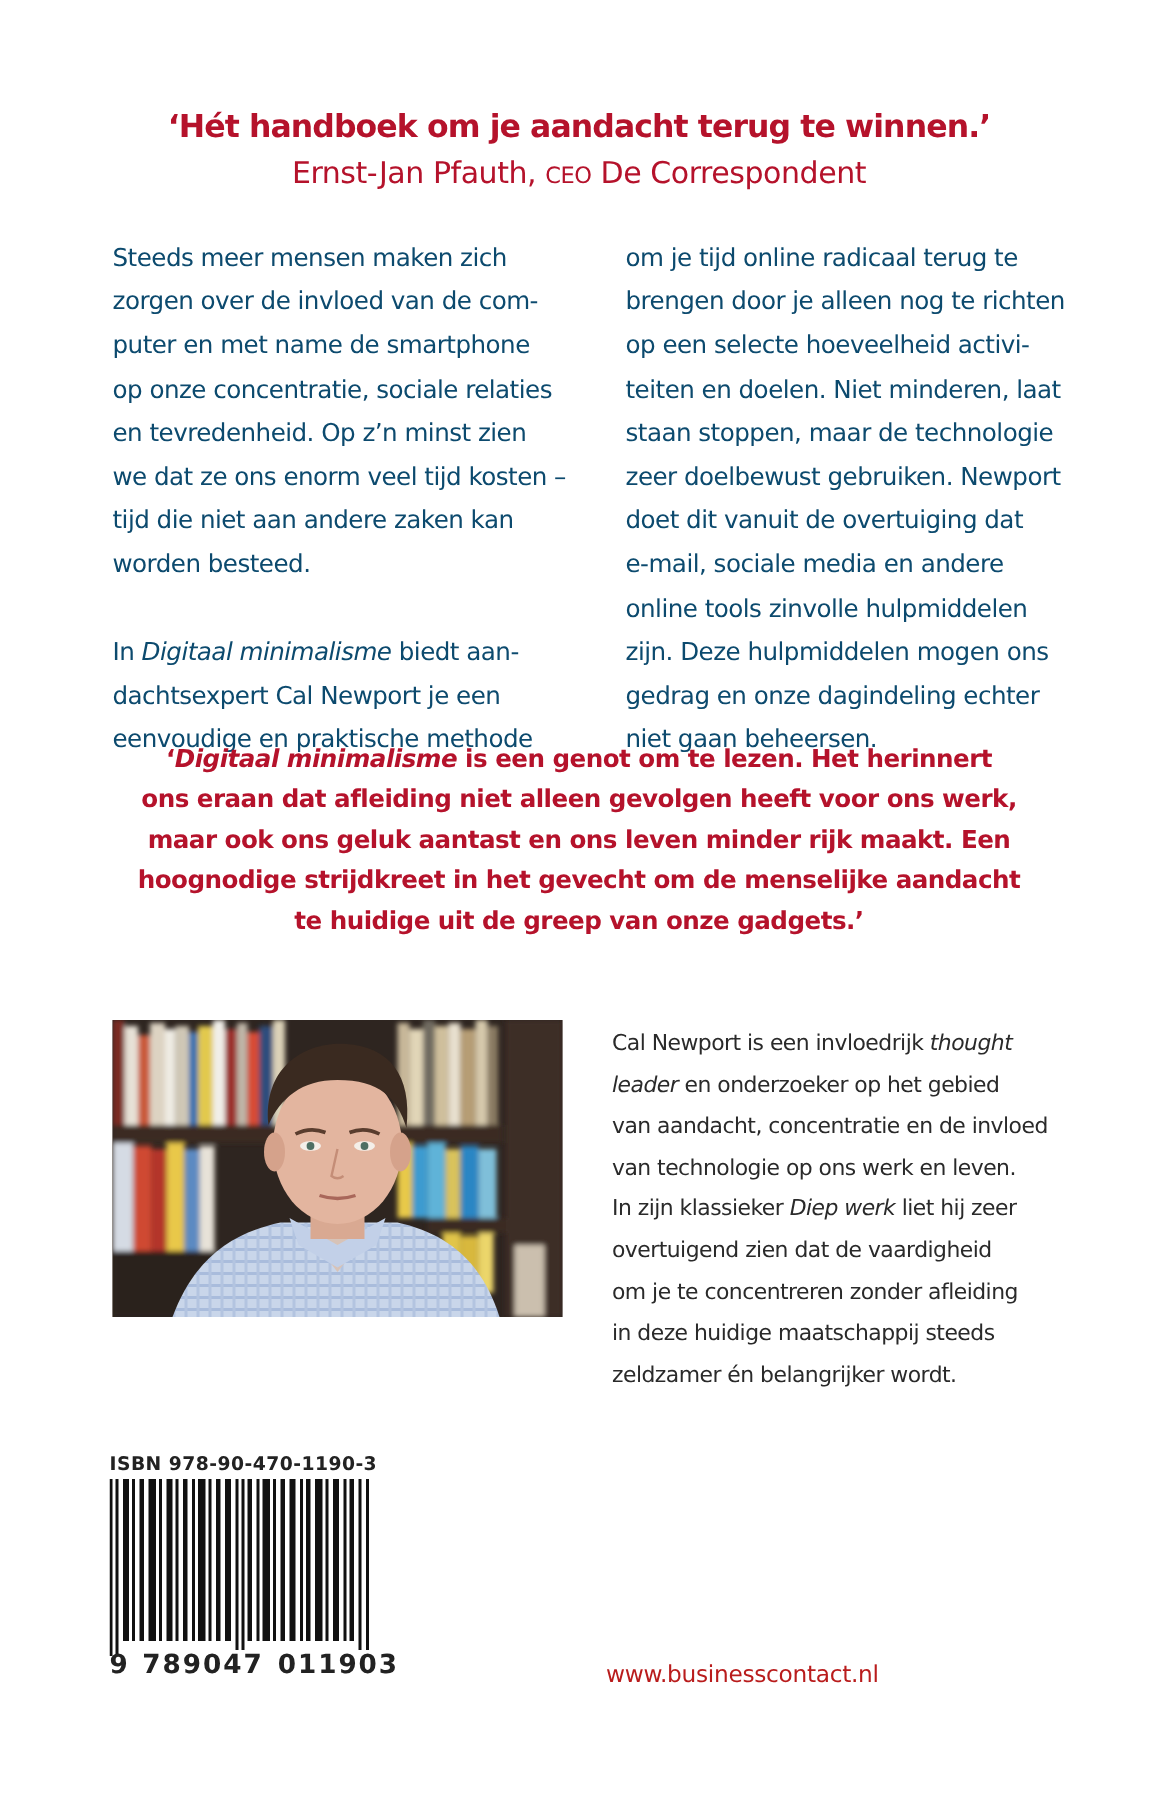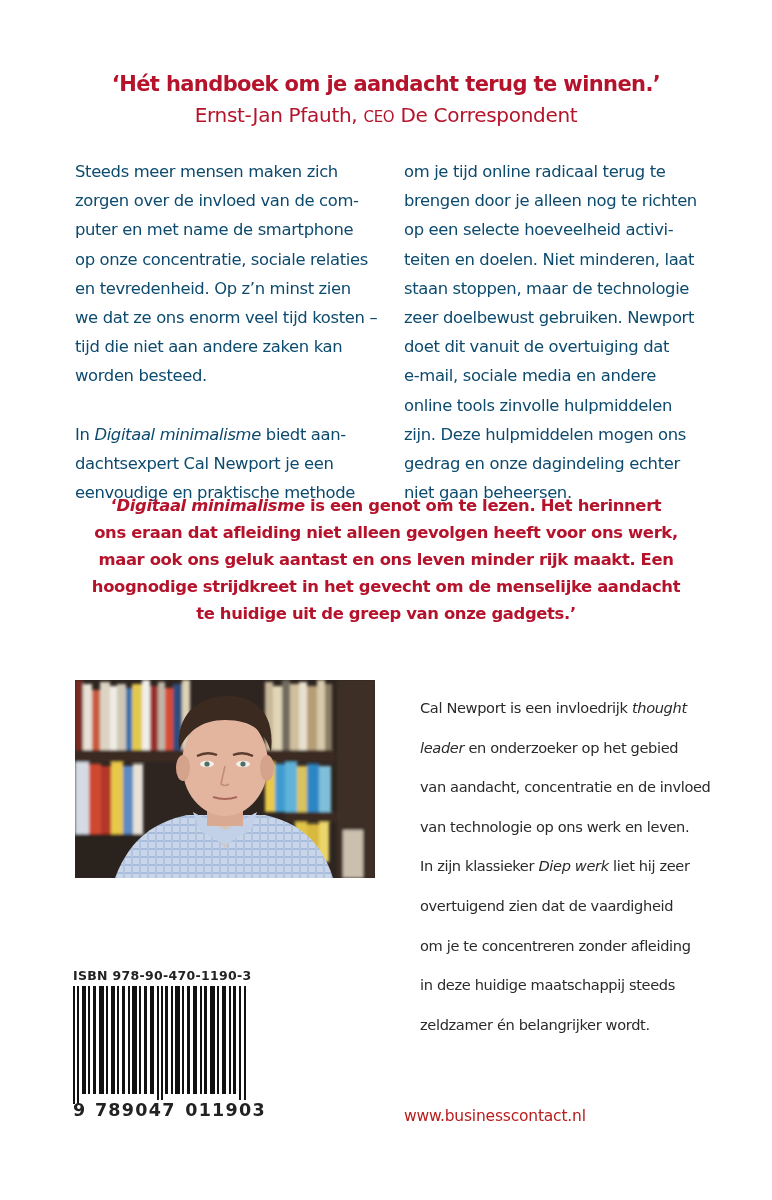--- a/index.html
+++ b/index.html
@@ -15,36 +15,36 @@
   .quote-top .q1 { font-size: 21px; font-weight: bold; letter-spacing: -0.6px; line-height: 32px; }
   .quote-top .q2 { font-size: 20px; line-height: 30px; letter-spacing: -0.3px; }
   .quote-top .sc { font-size: 15px; }
   .col {
     font-size: 16.4px; line-height: 29.2px; letter-spacing: -0.35px; color: #0c4a6e;
     white-space: nowrap;
   }
   .col p { margin: 0; }
   .col .gap { height: 29px; }
   .col-left { left: 75px; top: 157px; }
-  .col-right { left: 404px; top: 157px; }
+  .col-right { left: 417px; top: 157px; }
   .quote-mid {
     left: 0; width: 772px; top: 492px; text-align: center;
     font-size: 16.4px; line-height: 27px; letter-spacing: -0.35px; white-space: nowrap;
   }
   .quote-mid .ql { font-weight: bold; }
   .quote-mid .attrib { font-weight: normal; }
   .photo {
     left: 75px; top: 680px; width: 300px; height: 198px; overflow: hidden;
     background: #3b2e27;
   }
   .bio {
     left: 404px; top: 680px; font-size: 14.6px; line-height: 23.6px; letter-spacing: -0.35px;
     color: #2a2a2a; white-space: nowrap;
   }
-  .bio p { margin: 16px; }
+  .bio p { margin: 4px; }
   .isbn-label {
     left: 73px; top: 968px; font-family: "DejaVu Sans", sans-serif; font-weight: bold;
     font-size: 12.5px; letter-spacing: 0.3px; color: #222;
   }
   .barcode { left: 73px; top: 986px; width: 176px; height: 118px; }
   .barcode-digits {
     left: 73px; top: 1100px; font-family: "DejaVu Sans", sans-serif; font-weight: bold;
     font-size: 17.5px; letter-spacing: 1.3px; color: #222; background: transparent;
   }
   .barcode-digits span.d { background:#fff; padding: 0 1px; }

